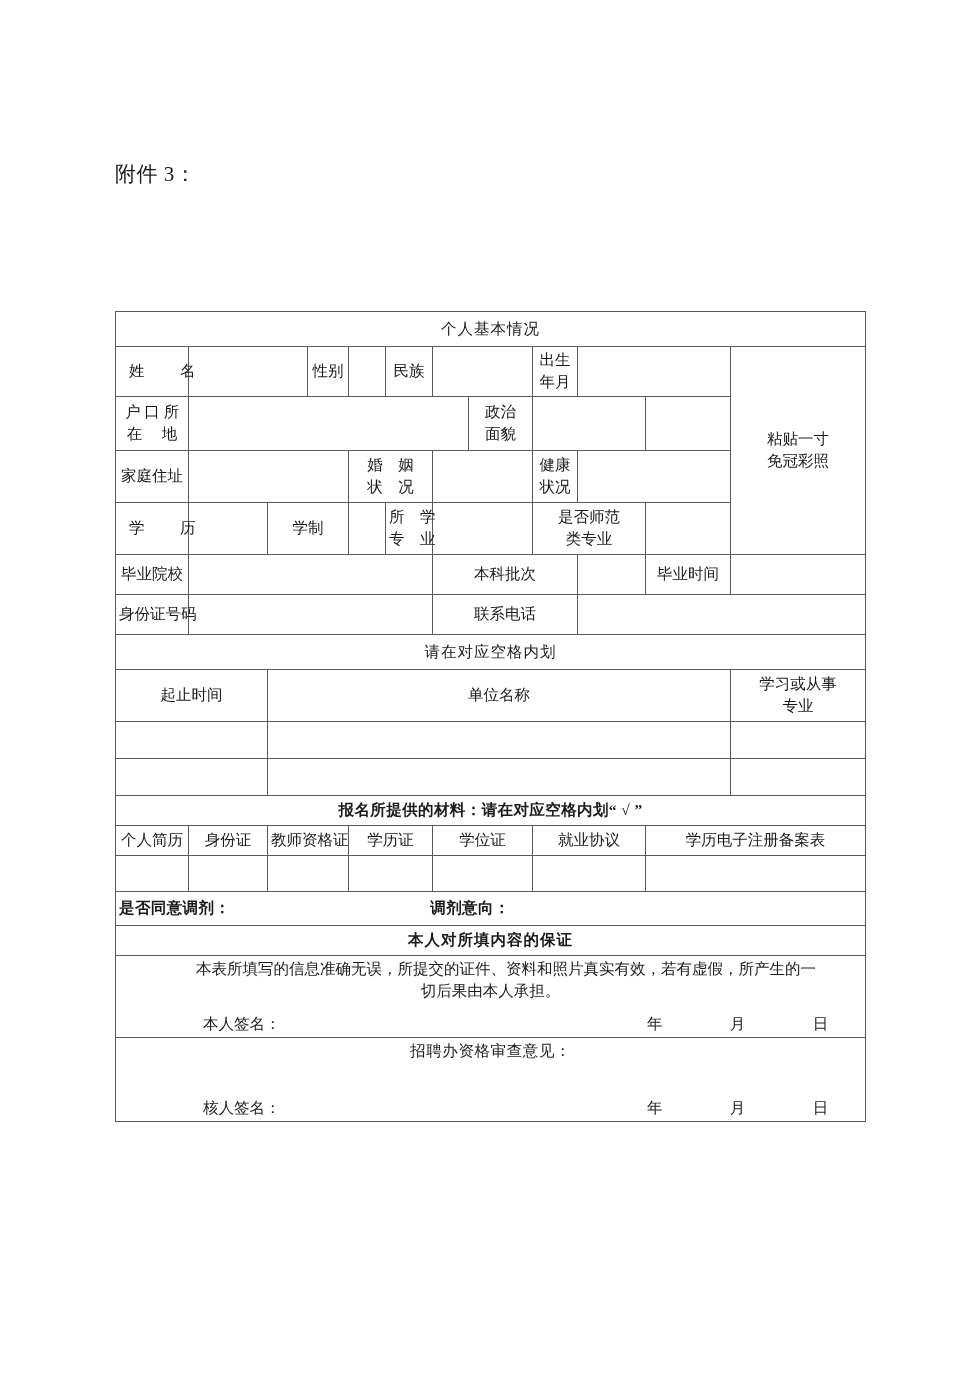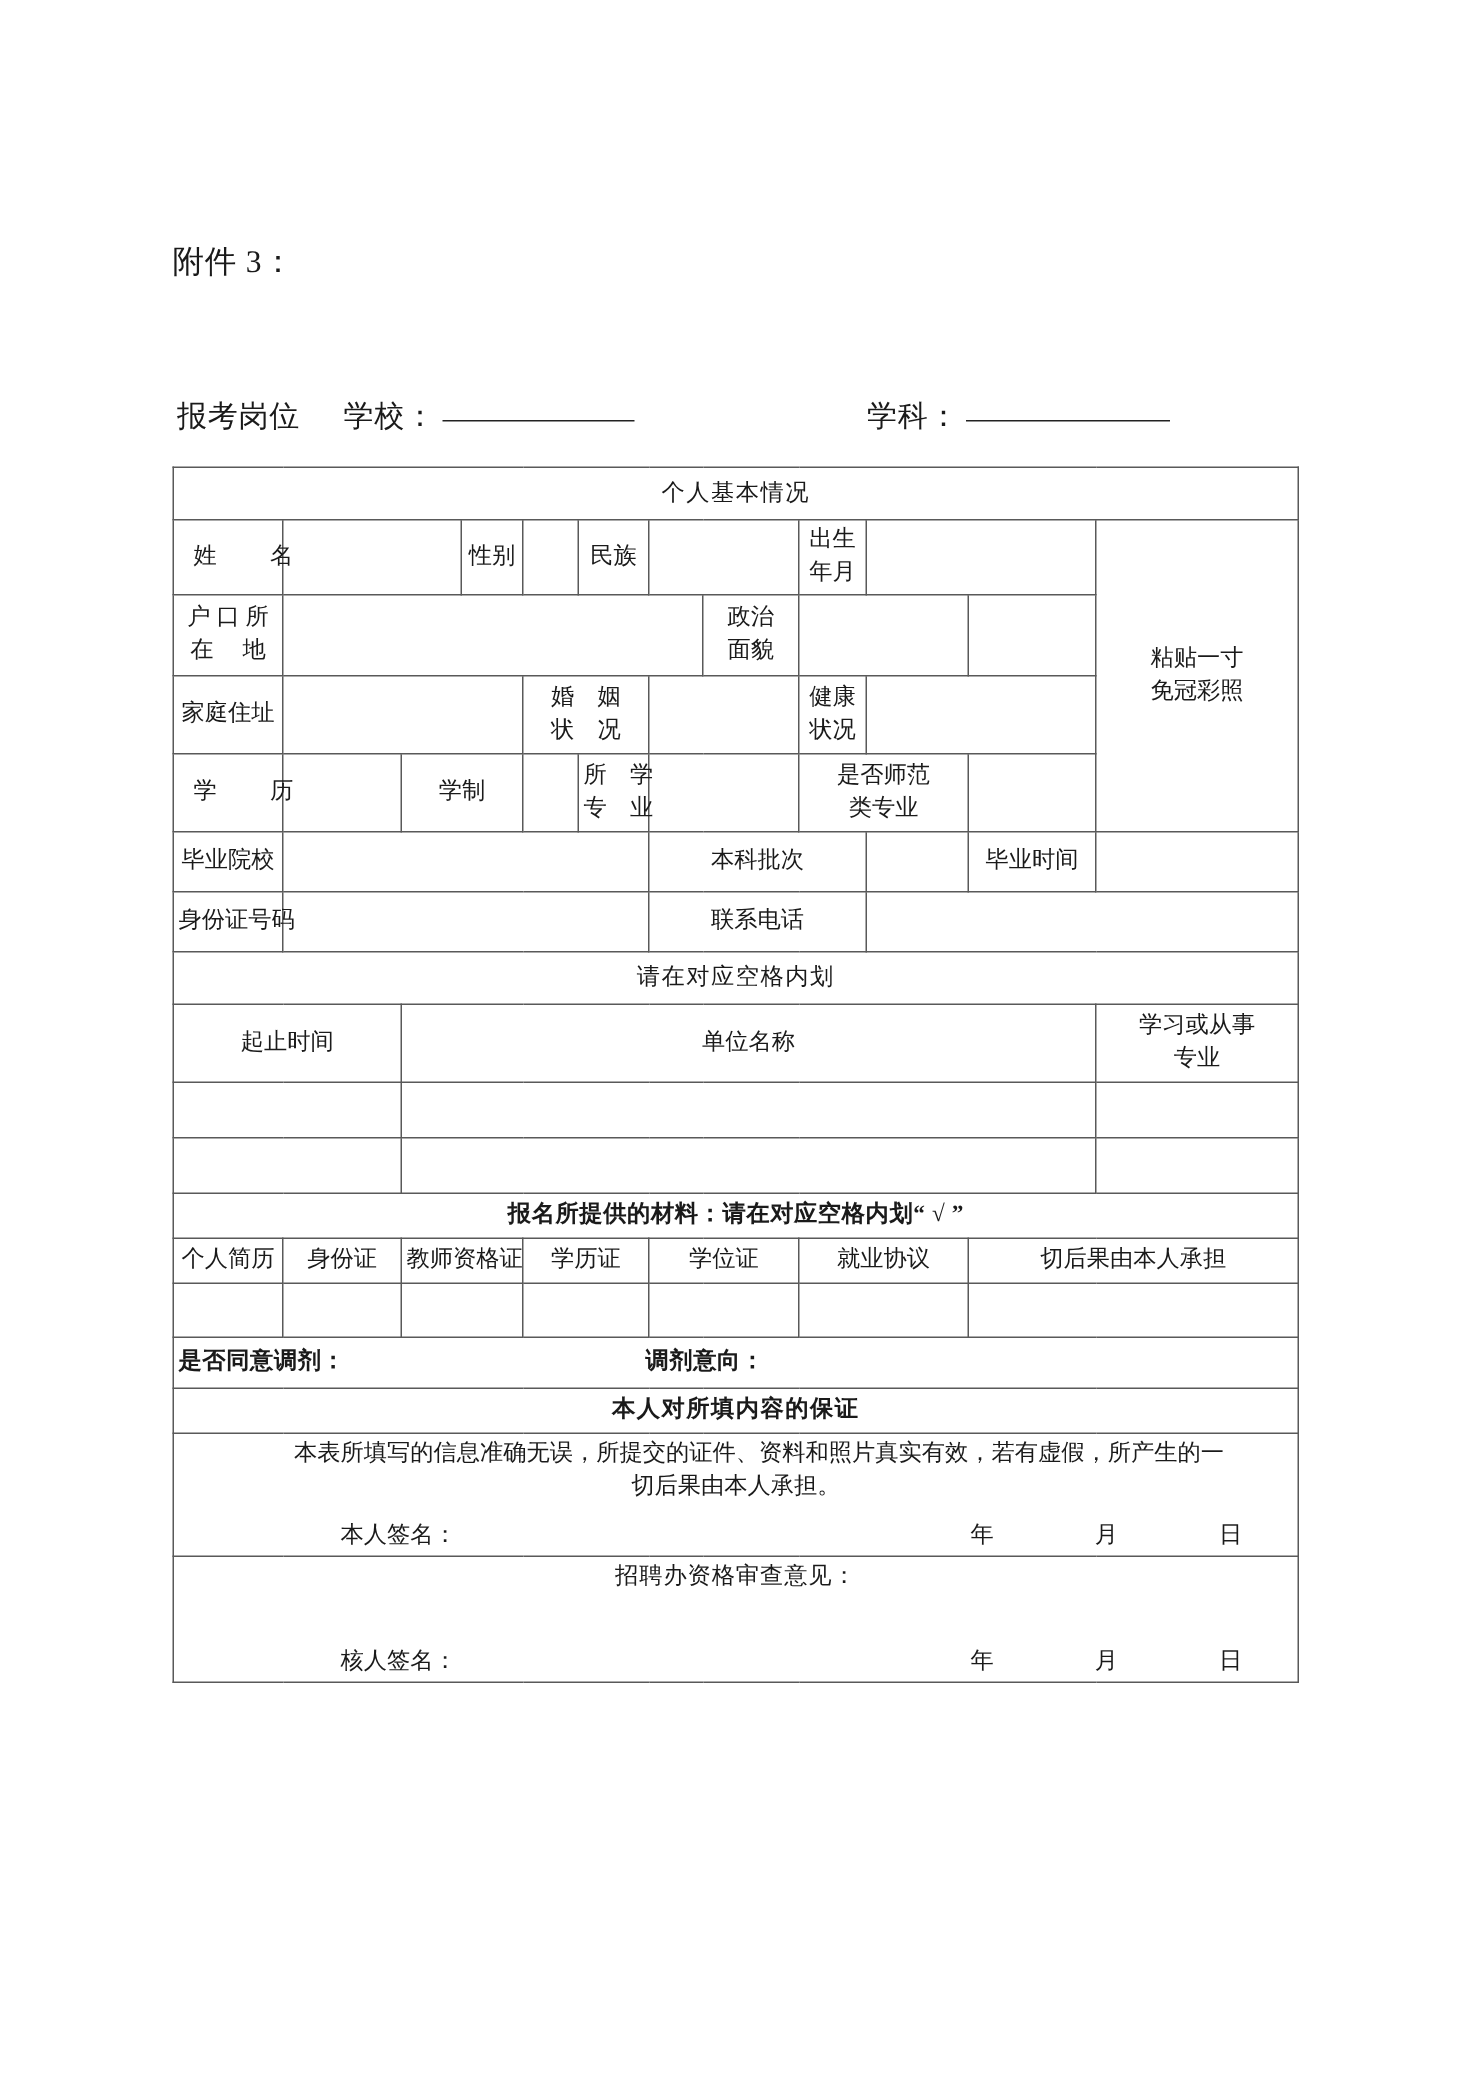--- a/index.html
+++ b/index.html
@@ -125,21 +125,21 @@
   }
   td.para p.indent {
     text-indent: 2em;
   }
   .sign-row {
     display: flex;
     align-items: baseline;
     margin-top: 10px;
   }
   .sign-row .sign-label {
-    margin-left: 108px;
+    margin-left: 84px;
     font-family: Liberation Serif, serif;
   }
   .sign-row .date-group {
     margin-left: auto;
     letter-spacing: 16px;
     padding-right: 18px;
     text-align: center;
   }
   td.review {
     text-align: left;
@@ -166,30 +166,20 @@
   }
 </style>
 </head>
 <body>
 
 <div class="page">
 
   <div class="attach-label">附件 3：</div>
 
 
-  <div class="post-line">
-    <span class="seg-school">
-      <span>报考岗位</span>
-      <span style="display:inline-block;width:18px"></span>
-      <span>学校：</span><span class="blank-rule"></span>
-    </span>
-    <span class="seg-subject">
-      <span>学科：</span><span class="blank-rule wide"></span>
-    </span>
-  </div>
 
   <table class="form">
     <colgroup>
       <col style="width:73px">
       <col style="width:79px">
       <col style="width:40px">
       <col style="width:41px">
       <col style="width:37px">
       <col style="width:47px">
       <col style="width:36px">
@@ -313,21 +303,21 @@
       <td class="left-note" colspan="13">报名所提供的材料：请在对应空格内划“ √ ”</td>
     </tr>
 
     <tr style="height:30px">
       <td class="lbl">个人简历</td>
       <td class="lbl">身份证</td>
       <td class="lbl" colspan="2">教师资格证</td>
       <td class="lbl" colspan="2">学历证</td>
       <td class="lbl" colspan="2">学位证</td>
       <td class="lbl" colspan="2">就业协议</td>
-      <td class="lbl" colspan="3">切后果由本人承担</td>
+      <td class="lbl" colspan="3">学历电子注册备案表</td>
     </tr>
 
     <tr style="height:36px">
       <td></td>
       <td></td>
       <td colspan="2"></td>
       <td colspan="2"></td>
       <td colspan="2"></td>
       <td colspan="2"></td>
       <td colspan="3"></td>

